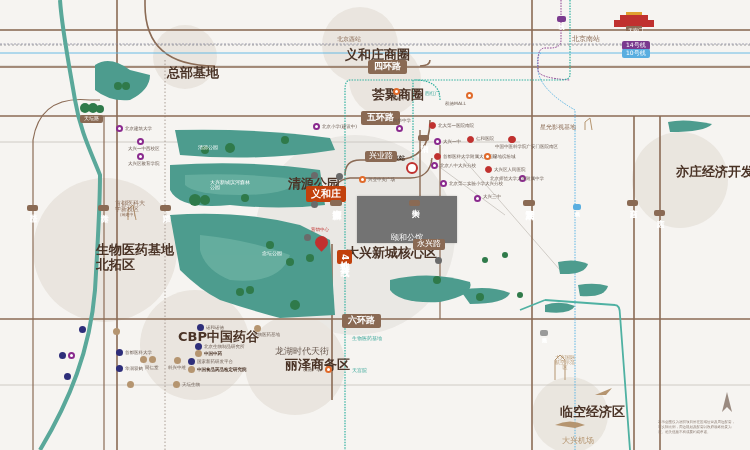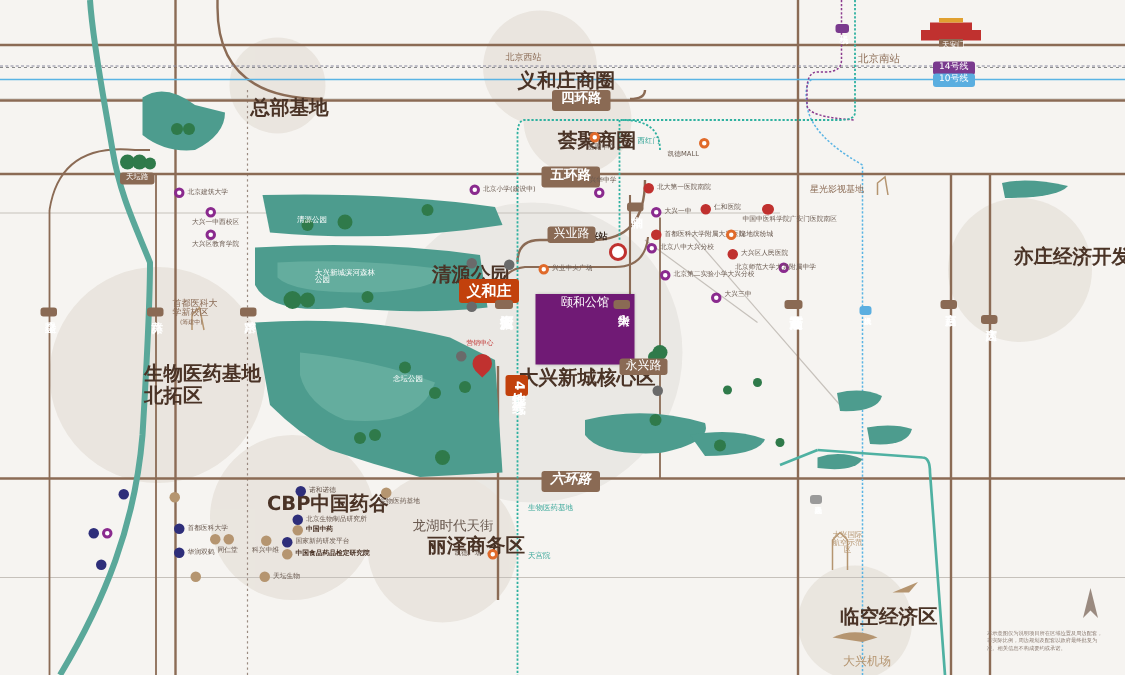--- a/index.html
+++ b/index.html
@@ -15,21 +15,21 @@
   .road-tag.big{font-size:9px;font-weight:bold;padding:2px 6px;}
   .poi{position:absolute;font-size:4.5px;color:#6a5a50;white-space:nowrap;line-height:1;}
   .dot{position:absolute;width:7px;height:7px;border-radius:50%;box-sizing:border-box;}
   .dot.purple{border:2px solid #8a2a8e;background:#fff;}
   .dot.red{background:#c0312f;border:1.5px solid #c0312f;}
   .dot.navy{background:#2e2e7a;}
   .dot.tan{background:#b59570;}
   .dot.orange{border:2px solid #e06a2a;background:#fff;}
   .dot.gray{background:#6a6a6a;}
   .station{position:absolute;font-size:5px;color:#3aa79a;white-space:nowrap;}
-  .project{position:absolute;left:357px;top:196px;width:66px;height:47px;background:#701a75;color:#fff;font-size:8px;display:flex;align-items:flex-start;justify-content:center;box-shadow:0 0 2px rgba(0,0,0,.2);}
+  .project{position:absolute;left:357px;top:196px;width:100px;height:47px;background:#737373;color:#fff;font-size:8px;display:flex;align-items:flex-end;justify-content:center;box-shadow:0 0 2px rgba(0,0,0,.2);}
   .subway-tag{position:absolute;background:#c2410c;color:#fff;font-weight:bold;font-size:10px;padding:1px 5px;border-radius:2px;white-space:nowrap;}
   .subway-tag.v{writing-mode:vertical-rl;padding:4px 1px;}
   .marker{position:absolute;width:13px;height:13px;border-radius:50% 50% 50% 0;transform:rotate(-45deg);background:#c0312f;}
   .note{position:absolute;font-size:3.5px;color:#8a7a70;width:80px;line-height:1.4;}
 </style>
 </head>
 <body>
 
 <div id="map">
 <svg class="base" width="750" height="450" viewBox="0 0 750 450">
@@ -195,21 +195,21 @@
 <div class="lbl" style="left:572px;top:36px;font-size:7px;color:#8b6b55;">北京南站</div>
 <div class="lbl" style="left:337px;top:36px;font-size:6px;color:#8b6b55;">北京西站</div>
 <div class="lbl" style="left:375px;top:155px;font-size:6px;color:#3a2a20;font-weight:bold;">北京大兴站</div>
 <div class="station" style="left:425px;top:90px;">西红门</div>
 <div class="station" style="left:352px;top:335px;">生物医药基地</div>
 <div class="station" style="left:352px;top:367px;">天宫院</div>
 <div class="lbl" style="left:628px;top:28px;font-size:5px;color:#fff;">天安门</div>
 
 <div class="road-tag big" style="left:368px;top:60px;">四环路</div>
 <div class="road-tag big" style="left:361px;top:111px;">五环路</div>
-<div class="road-tag big" style="left:361px;top:314px;font-style:italic;">六环路</div>
+<div class="road-tag big" style="left:342px;top:314px;">六环路</div>
 <div class="road-tag" style="left:365px;top:131px;margin-top:20px;">兴业路</div>
 <div class="road-tag" style="left:365px;top:239px;margin-left:48px;">永兴路</div>
 <div class="road-tag v" style="left:523px;top:200px;font-size:9px;font-weight:bold;">京开高速</div>
 <div class="road-tag v" style="left:418px;top:135px;">南中轴</div>
 <div class="road-tag v" style="left:409px;top:200px;">兴华大街</div>
 <div class="road-tag v" style="left:627px;top:200px;">京台高速</div>
 <div class="road-tag v" style="left:654px;top:210px;">大广高速</div>
 <div class="road-tag v" style="left:27px;top:205px;">金星路</div>
 <div class="road-tag v" style="left:98px;top:205px;">黄亦路</div>
 <div class="road-tag v" style="left:160px;top:205px;">芦求路</div>

